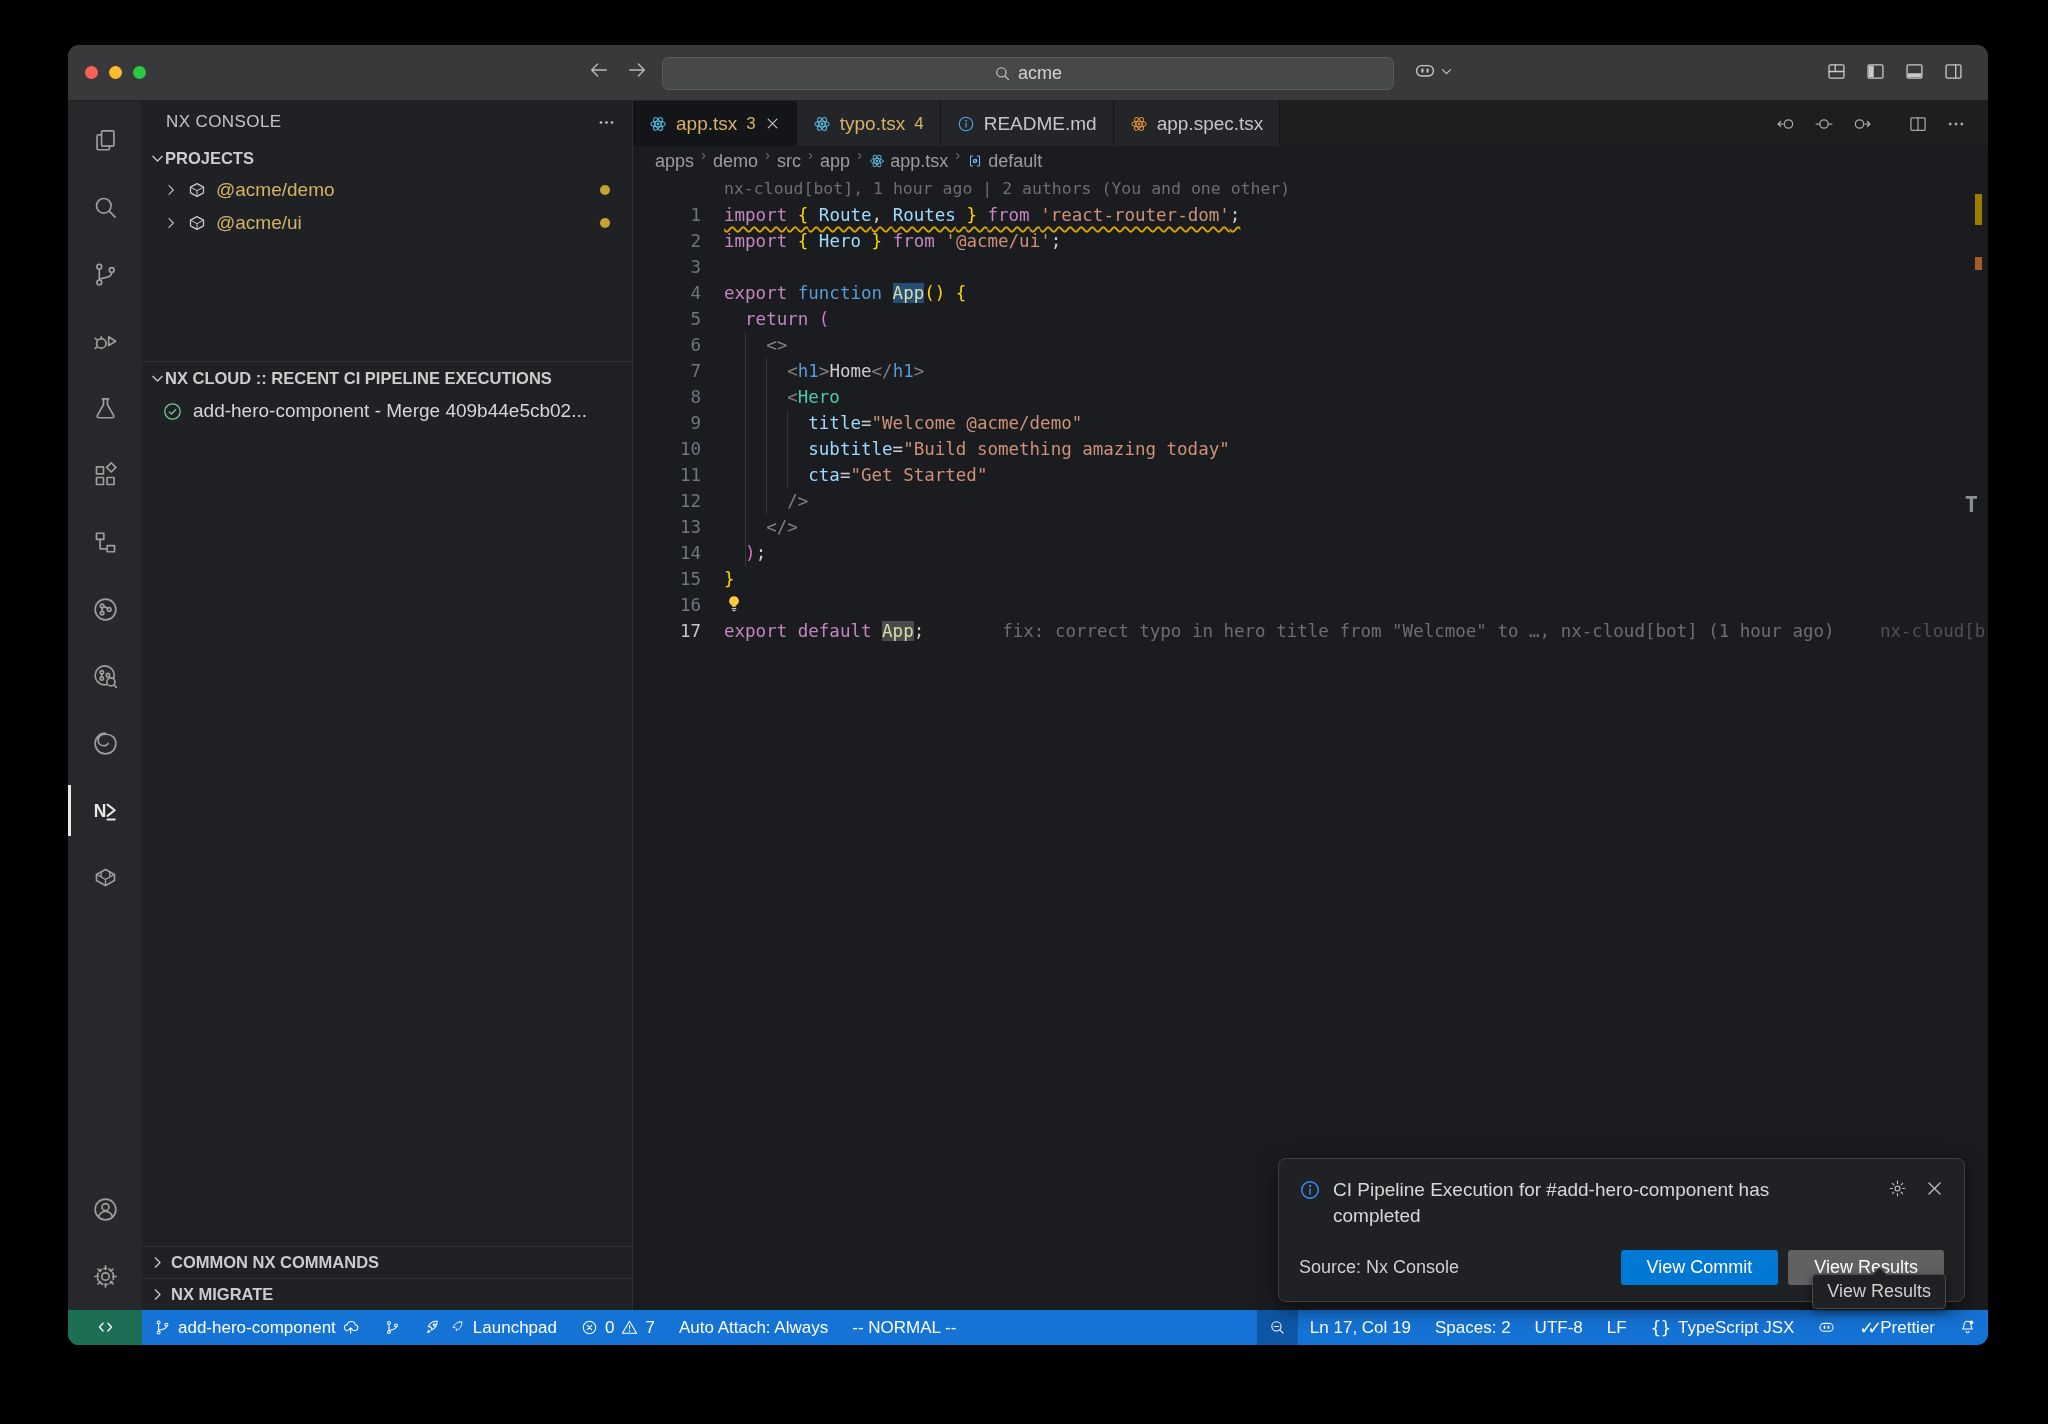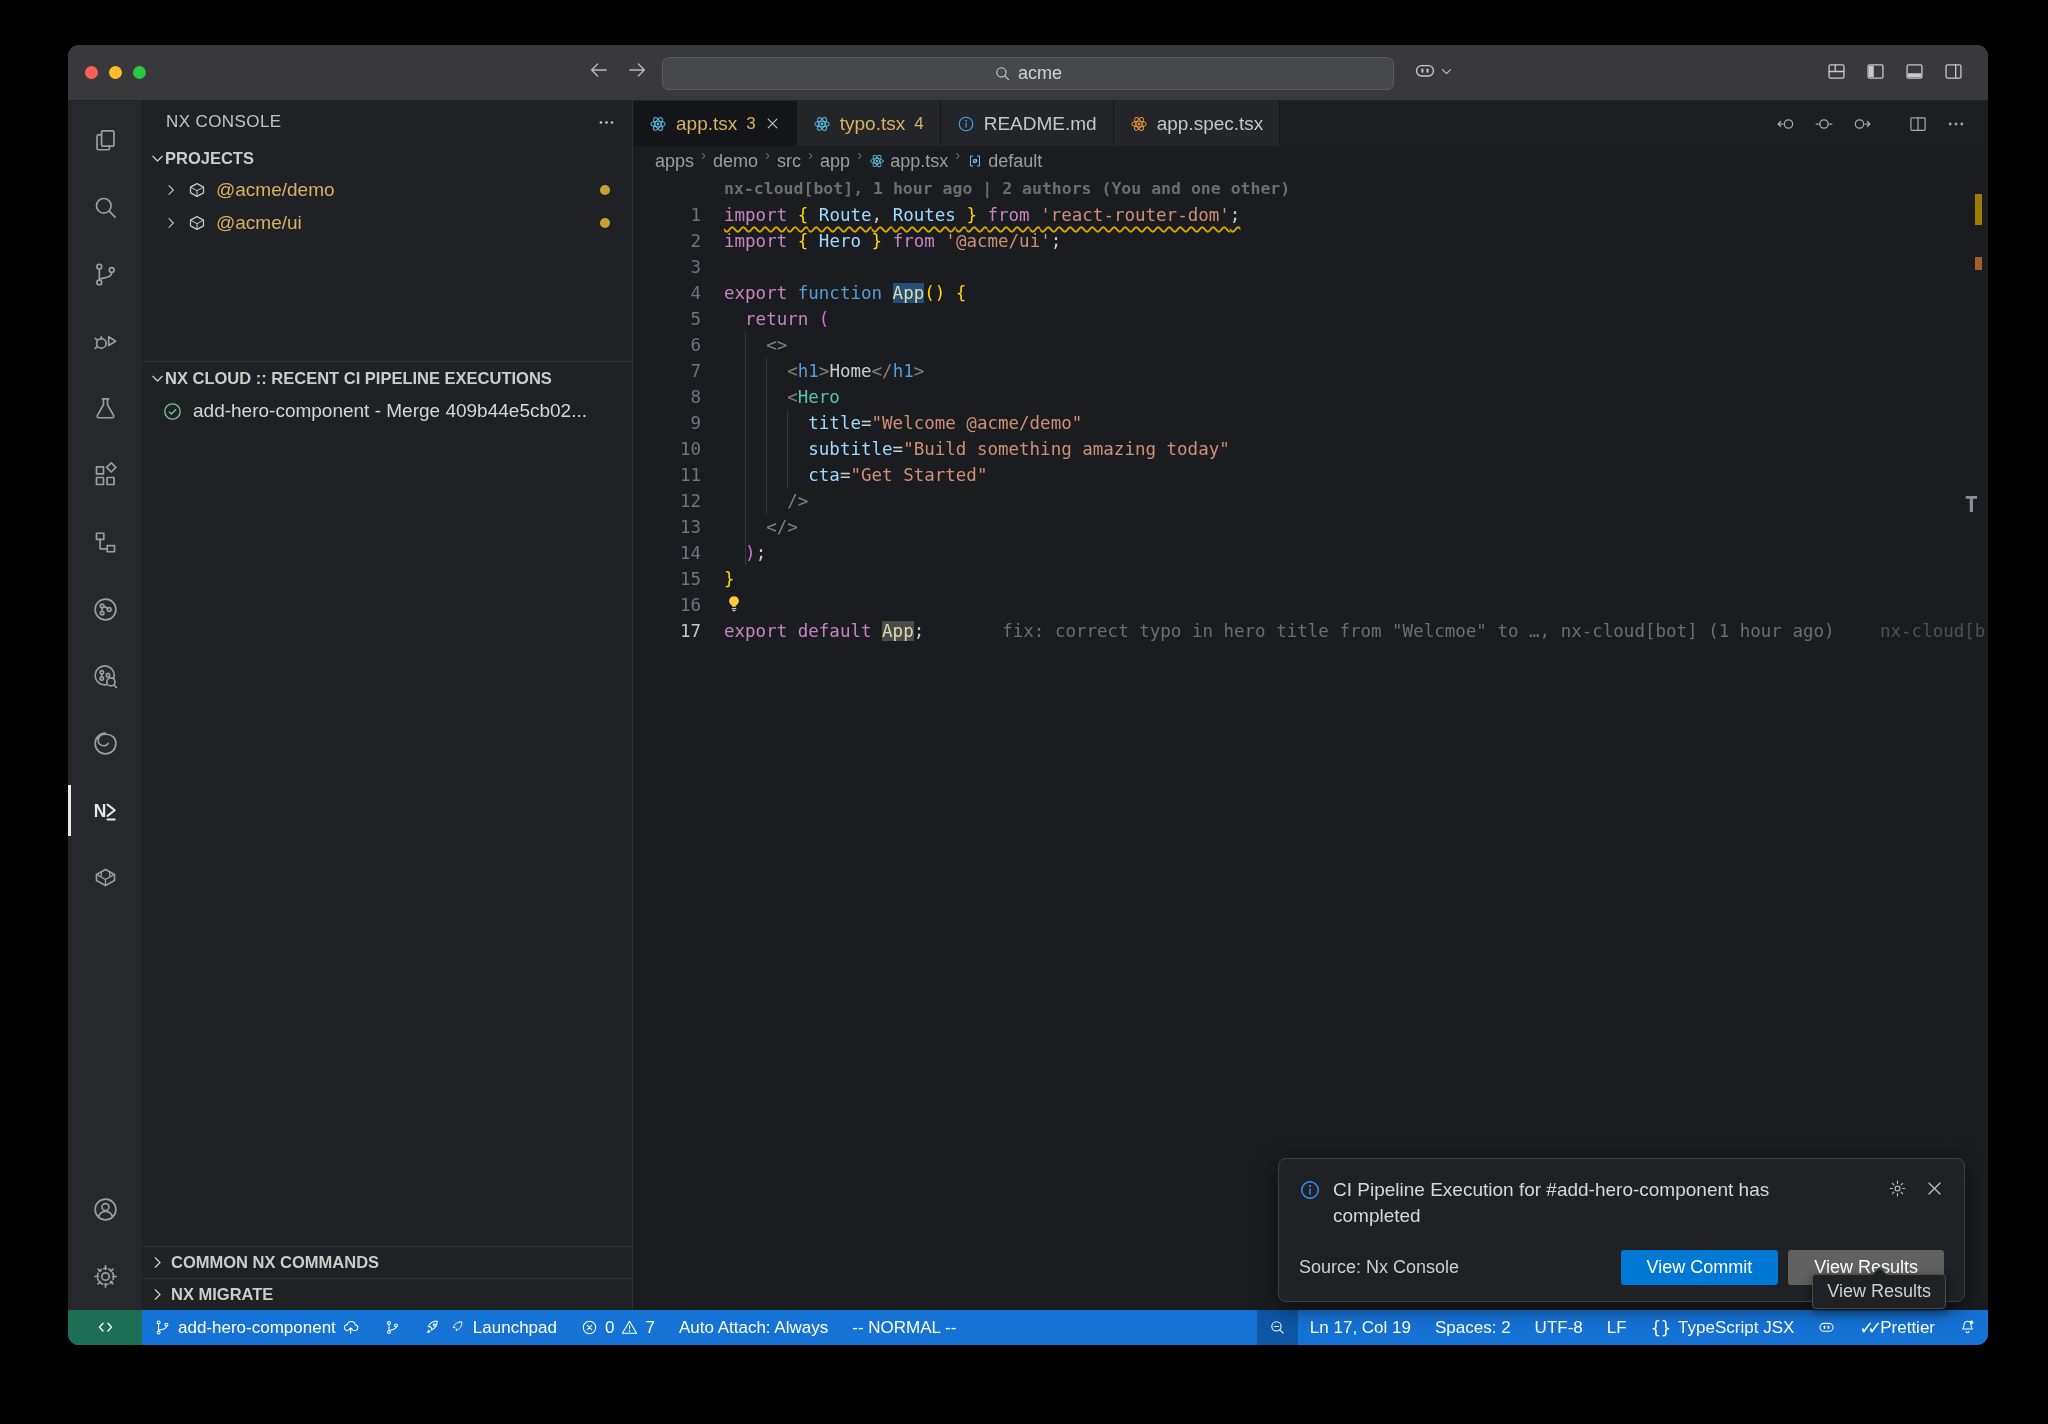--- a/index.html
+++ b/index.html
@@ -56,21 +56,21 @@
   .editor-actions{margin-left:auto;display:flex;align-items:center;gap:18px;padding-right:22px;
     color:#a6a6a6;font-size:21px;}
   .editor-actions .hl{color:#e2e2e2;}
   .breadcrumbs{height:30px;display:flex;padding-left:22px;gap:7px;
     font-size:18px;color:#9d9d9d;flex:0 0 auto;}
   .crumb{display:flex;align-items:center;gap:5px;}
   .crumb-sep{color:#6e6e6e;font-size:15px;}
   .code-area{flex:1;position:relative;overflow:hidden;font-family:"DejaVu Sans Mono",monospace;
     font-size:17.5px;line-height:26px;color:#cccccc;}
   .blame-row{height:26px;display:flex;white-space:pre;}
-  .blame-row .lc{color:#6e6e6e;font-size:16.5px;font-weight:bold;}
+  .blame-row .lc{color:#6e6e6e;font-size:16.5px;}
   .line{height:26px;display:flex;white-space:pre;}
   .gut{flex:0 0 68px;text-align:right;color:#6e7681;}
   .gut.cur{color:#c6c6c6;}
   .lc{padding-left:23px;}
   .sq{text-decoration:underline;text-decoration-style:wavy;text-decoration-color:#d7a700;
     text-decoration-thickness:1.6px;text-underline-offset:5px;}
   .tk-kw{color:#c586c0;} .tk-kb{color:#569cd6;} .tk-vb{color:#9cdcfe;} .tk-st{color:#ce9178;}
   .tk-by{color:#ffd700;} .tk-bp{color:#da70d6;} .tk-pu{color:#808080;} .tk-tg{color:#569cd6;}
   .tk-cp{color:#4ec9b0;} .tk-at{color:#9cdcfe;} .tk-pl{color:#cccccc;}
   .tk-fw{color:#dcdcaa;background:#264f78;} .tk-fg{color:#dcdcaa;background:rgba(90,90,90,.75);}

